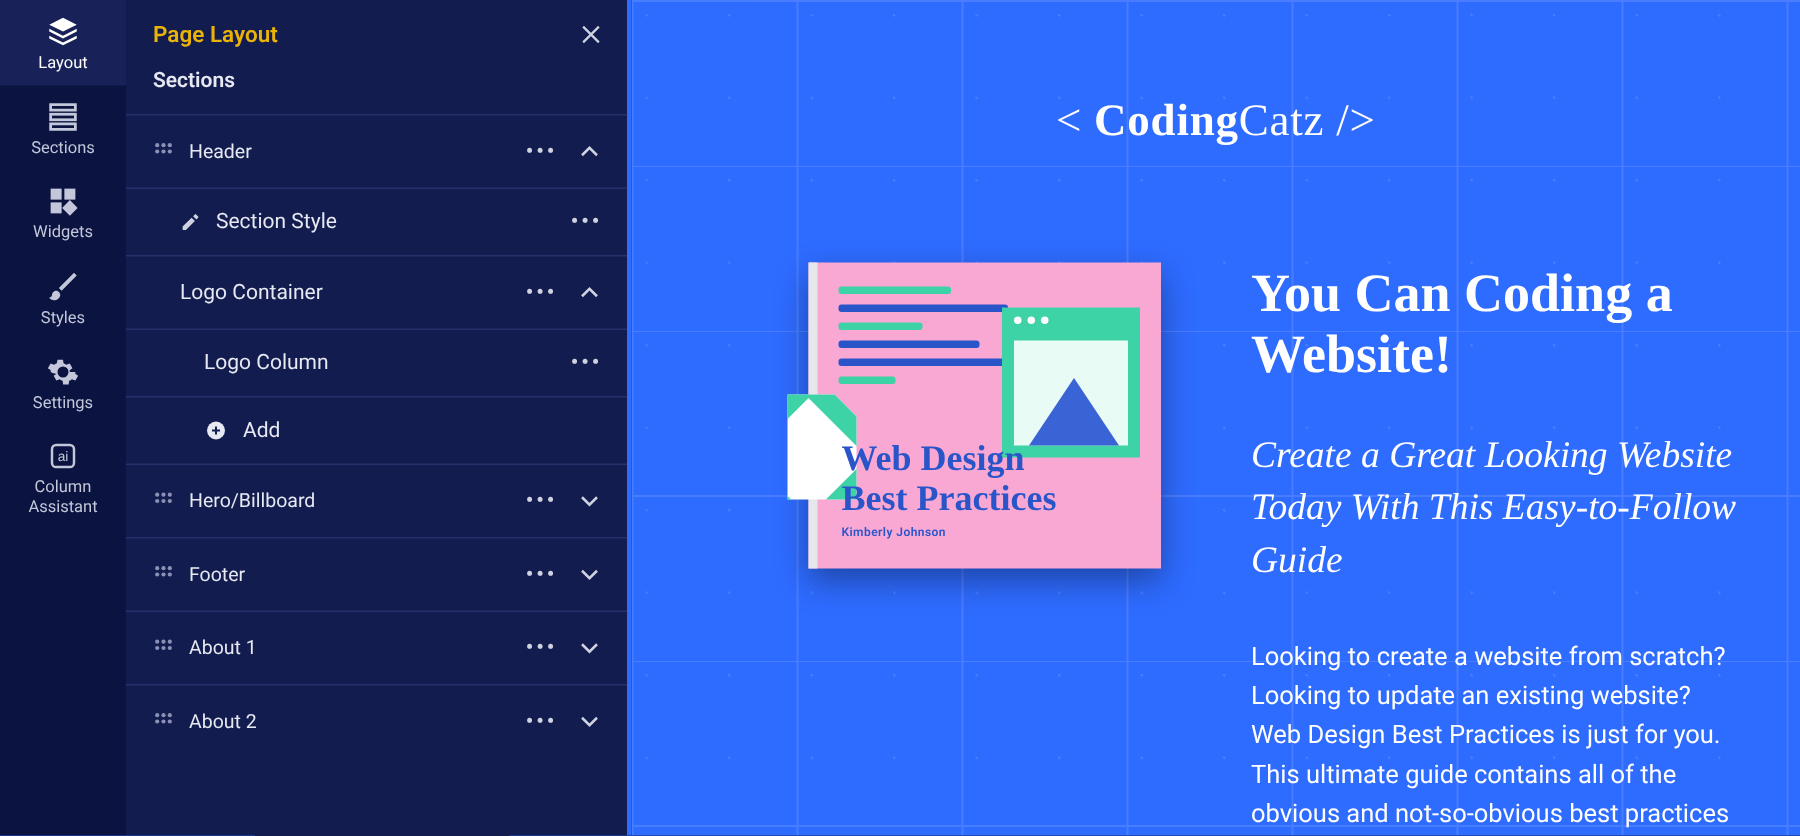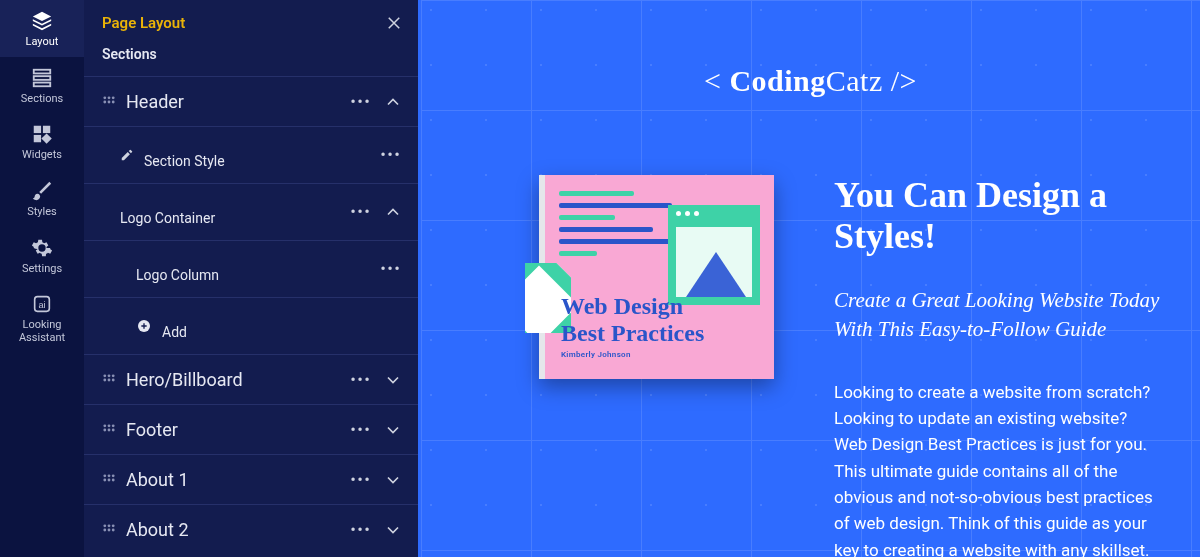--- a/index.html
+++ b/index.html
@@ -43,38 +43,38 @@
     padding:4px 18px 14px 18px; font-size:14px; font-weight:600;
     border-bottom:1px solid #26306a;
   }
 
   .section-row{
     display:flex; align-items:center; gap:10px;
     padding:14px 18px; border-bottom:1px solid #26306a;
     cursor:pointer;
   }
   .section-row .grow{ flex:1; }
-  .section-row .lbl{ font-size:18px; color:#e6e8f2;}
+  .section-row .lbl{ font-size:13px; color:#e6e8f2;}
   .dots{
     width:24px; text-align:center; letter-spacing:2px; font-weight:700;
     color:#cfd3e0; cursor:pointer;
   }
   .chev{ width:20px; height:20px; color:#cfd3e0; cursor:pointer;}
   .grip{ width:14px; height:14px; color:#8a91b5; flex:0 0 auto;}
   .pencil{ width:14px; height:14px; color:#cfd3e0;}
   .plus-circ{ width:16px; height:16px;}
 
   .child-row{
     display:flex; align-items:center; gap:10px;
     padding:14px 18px 14px 36px;
     border-bottom:1px solid #26306a;
     cursor:pointer;
   }
   .child-row.indent-2{ padding-left:52px; }
-  .child-row .grow{flex:1;margin-top:12px;}
+  .child-row .grow{flex:1;}
 
   
   .preview{
     flex:1; background:#2e6bff; position:relative; overflow:hidden;
     color:#fff;
   }
   .pattern{
     position:absolute; inset:0; opacity:.12;
     background-image:
       radial-gradient(circle at 10px 10px,#fff 1px,transparent 1px),
@@ -142,21 +142,21 @@
     position:absolute; left:22px; bottom:20px;
     font-size:8px; color:#2a55c9; font-weight:600; letter-spacing:.3px;
   }
 
   .copy{ flex:1; min-width:0; font-family: Georgia,"Times New Roman",serif;}
   .copy h1{
     font-size:36px; font-weight:800; line-height:1.15; margin-bottom:28px;
     font-family: Georgia,"Times New Roman",serif;
   }
   .copy .sub{
-    font-style:italic; font-size:21px; line-height:1.4; margin-bottom:34px;
+    font-style:italic; font-size:25px; line-height:1.4; margin-bottom:34px;
     font-family: Georgia,"Times New Roman",serif;
   }
   .copy p.body{
     font-family:-apple-system,BlinkMacSystemFont,"Segoe UI",Roboto,Arial,sans-serif;
     font-style:normal; font-size:17px; line-height:1.55; font-weight:400;
   }
 </style>
 </head>
 <body>
 
@@ -200,21 +200,21 @@
         <path d="M12 8a4 4 0 1 0 0 8 4 4 0 0 0 0-8zm9 4a7 7 0 0 1-.1 1.2l2.1 1.6-2 3.4-2.5-1a7 7 0 0 1-2 1.2l-.4 2.6h-4l-.4-2.6a7 7 0 0 1-2-1.2l-2.5 1-2-3.4 2.1-1.6A7 7 0 0 1 3 12a7 7 0 0 1 .1-1.2L1 9.2l2-3.4 2.5 1a7 7 0 0 1 2-1.2L8 3h4l.4 2.6a7 7 0 0 1 2 1.2l2.5-1 2 3.4-2.1 1.6c.1.4.2.8.2 1.2z"></path>
       </svg>
     <span>Settings</span>
   </div>
 
   <div class="rail-item">
     <svg class="ic" viewBox="0 0 24 24" fill="none" stroke="currentColor" stroke-width="1.8">
         <rect x="4" y="4" width="16" height="16" rx="3"></rect>
         <text x="12" y="16" text-anchor="middle" font-size="10" fill="currentColor" stroke="none" font-family="Arial">ai</text>
       </svg>
-    <span>Looking</span>
+    <span>Column</span>
     <span>Assistant</span>
   </div>
 
 </div>
 
 <div class="panel">
 
   <div class="panel-head">
     <span>Page Layout</span>
     <svg class="close-x" viewBox="0 0 24 24" fill="none" stroke="currentColor" stroke-width="2">
@@ -364,19 +364,19 @@
       </div>
       <div class="shape-left"></div>
       <div class="book-title">
         <span>Web Design</span><br>
         <span>Best Practices</span>
       </div>
       <div class="book-author">Kimberly Johnson</div>
     </div>
 
     <div class="copy">
-      <h1>You Can Design a Styles!</h1>
+      <h1>You Can Coding a Website!</h1>
       <div class="sub">Create a Great Looking Website Today With This Easy-to-Follow Guide</div>
       <p class="body">Looking to create a website from scratch? Looking to update an existing website? Web Design Best Practices is just for you. This ultimate guide contains all of the obvious and not-so-obvious best practices of web design. Think of this guide as your key to creating a website with any skillset.</p>
     </div>
 
   </div>
 </div>
 
 </body></html>

